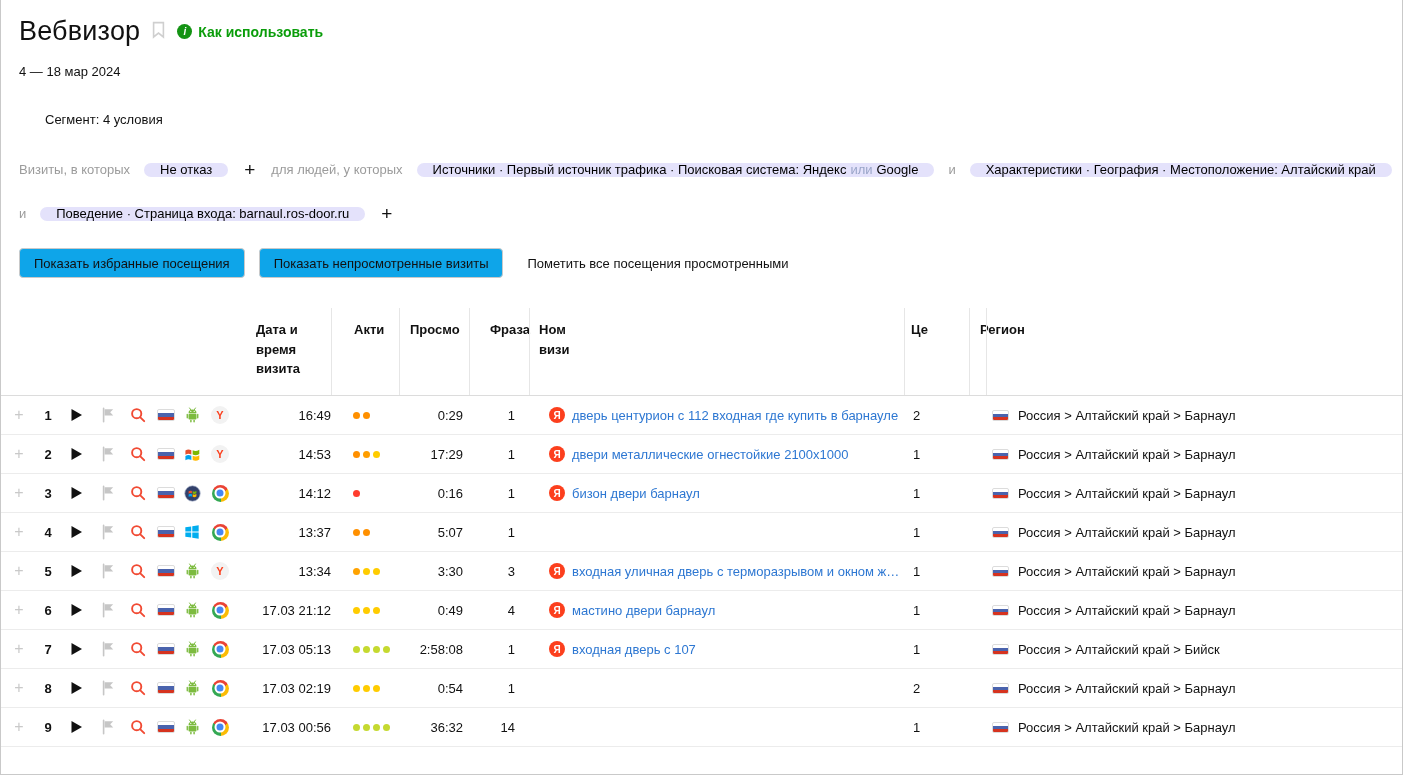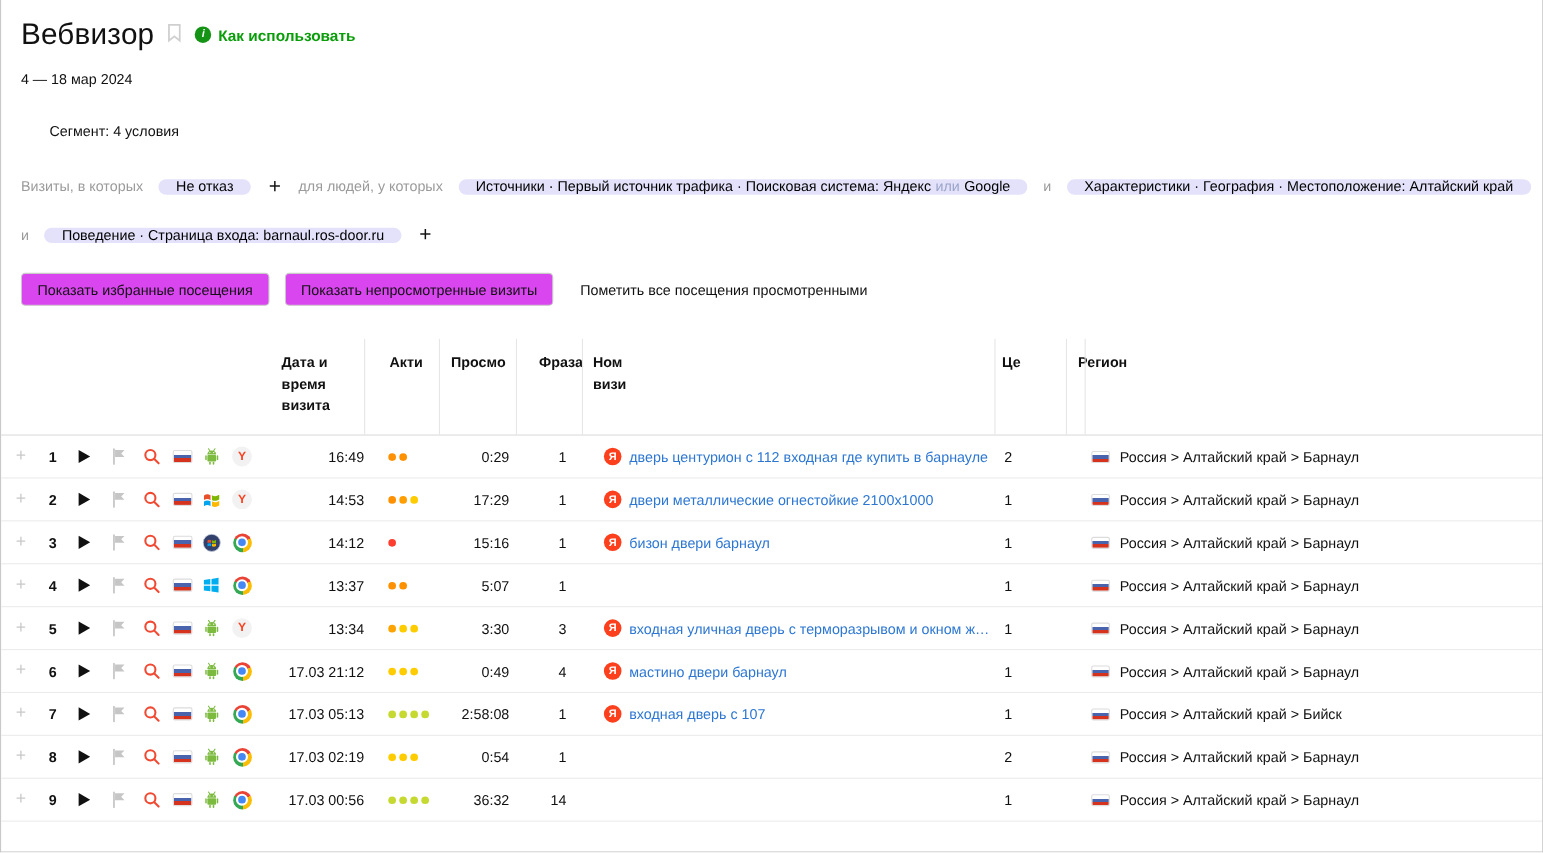--- a/index.html
+++ b/index.html
@@ -19,21 +19,21 @@
   
   .filters { margin:33px 0 0 18px; }
   .f-line { display:flex; align-items:center; gap:14px; margin-bottom:25px; flex-wrap:nowrap; }
   .f-label { color:#9b9b9b; font-size:13px; }
   .chip { display:inline-flex; align-items:center; height:14px; padding:0 16px; background:#e4e2fb; border-radius:14px; font-size:13px; font-weight:500; color:#000; white-space:nowrap; cursor:pointer; }
   .chip .or { color:#9aa5c8; margin:0 4px; font-weight:400; }
   .add-btn { background:none; border:none; font-size:19px; font-weight:500; color:#111; cursor:pointer; line-height:1; padding:0 2px; }
 
   
   .actions { margin:19px 0 0 18px; display:flex; align-items:center; gap:14px; }
-  .btn { height:30px; padding:0 14px; background:#d946ef; border:1px solid #c9c9c9; border-radius:4px; font-size:13px; font-family:inherit; color:#111; cursor:pointer; }
+  .btn { height:30px; padding:0 14px; background:#0ea5e9; border:1px solid #c9c9c9; border-radius:4px; font-size:13px; font-family:inherit; color:#111; cursor:pointer; }
   .btn.text { border:none; background:none; padding:0 10px; }
 
   
   .table { margin-top:30px; width:1401px; }
   .grid { display:grid; grid-template-columns:36px 22px 34px 30px 30px 26px 26px 30px 96px 68px 70px 60px 375px 48px 34px 303px 1fr; }
   .thead { height:88px; border-bottom:1px solid #dcdcdc; font-weight:700; }
   .thead > div { padding-top:12px; line-height:1.5; }
   .th-lead { grid-column:1 / 10; position:relative; }
   .th-lead .inner { position:absolute; left:255px; top:12px; width:70px; }
   .th-sep { border-left:1px solid #e6e6e6; }
@@ -290,21 +290,21 @@
               </g>
             </svg>
           </div>
       <div class="c-ico static">
             <span class="chrome"></span>
           </div>
       <div class="c-datetime">14:12</div>
       <div class="c-activity">
             <span class="dot" style="background: rgb(255, 61, 46);"></span>
           </div>
-      <div class="c-time">15:16</div>
+      <div class="c-time">0:16</div>
       <div class="c-views">1</div>
       <div class="c-phrase">
         <span class="ya-badge"></span>
         <a class="phrase-link">бизон двери барнаул</a>
       </div>
       <div class="c-visit">1</div>
       <div></div>
       <div class="c-region">
         <span class="ru-flag sm"></span>
         <span>Россия &gt; Алтайский край &gt; Барнаул</span>

